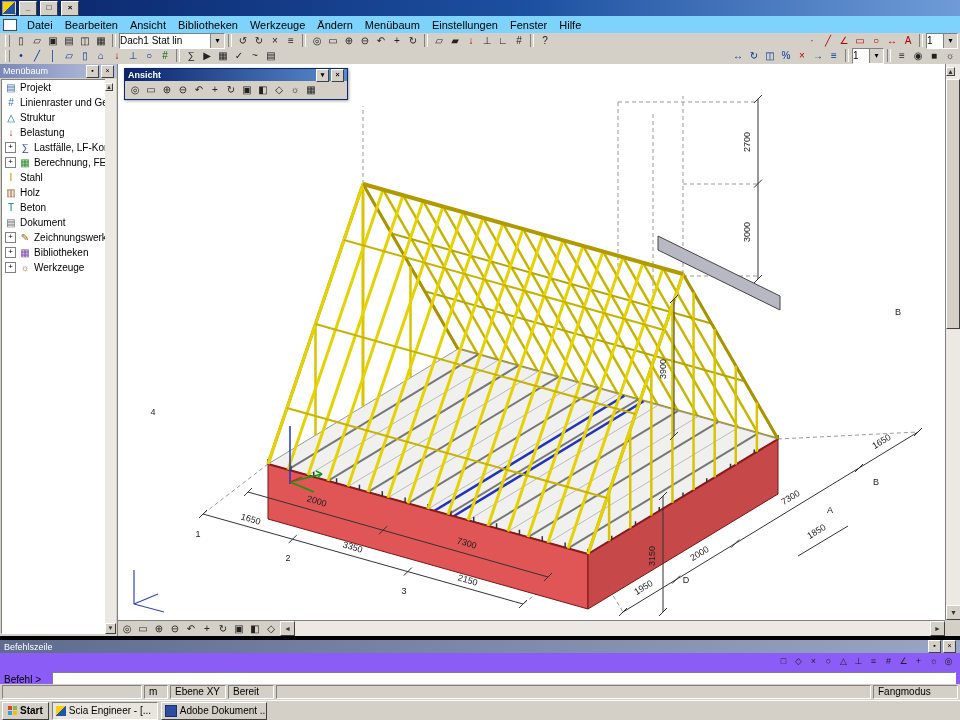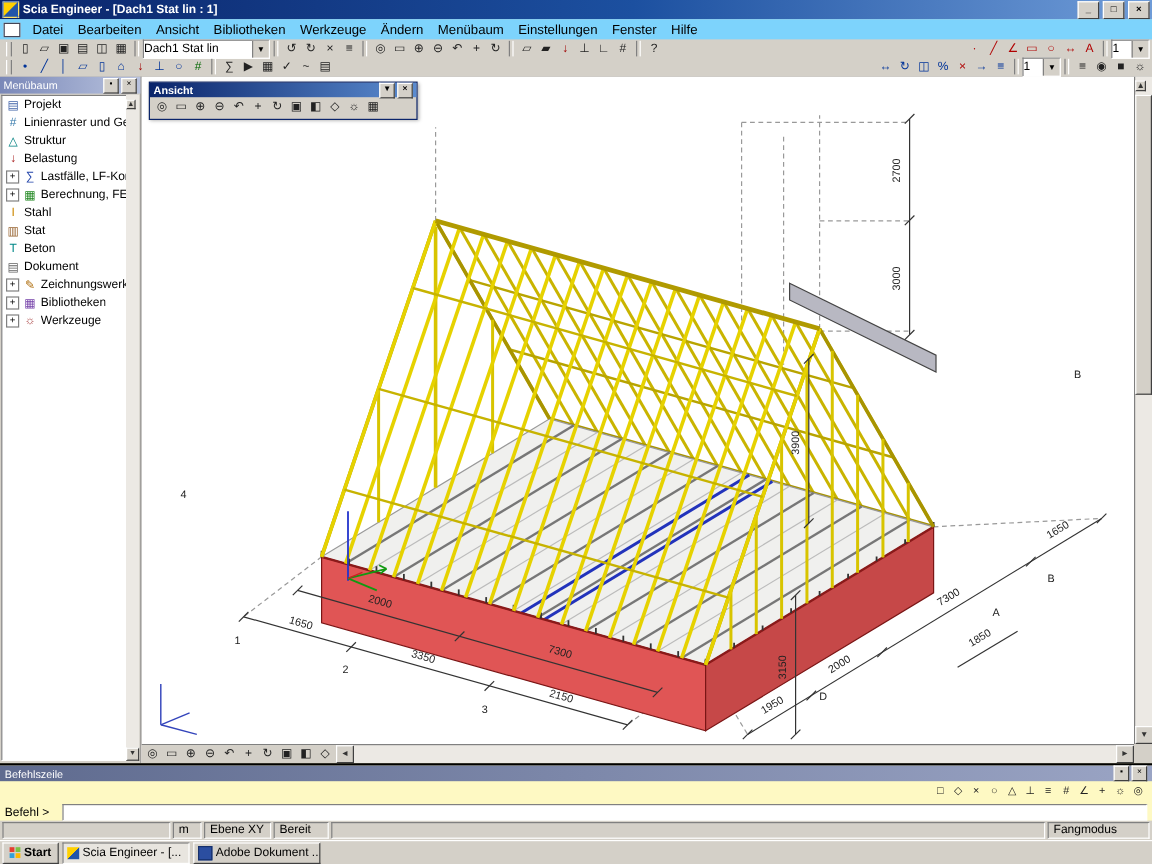--- a/index.html
+++ b/index.html
@@ -65,21 +65,21 @@
   .vscroll{position:absolute;top:0;right:0;width:15px;bottom:16px;background:#ece9e4;border-left:1px solid #808080;box-sizing:border-box}
   .vscroll .down{position:absolute;bottom:0;left:0}
   .vthumb{position:absolute;top:15px;left:0;width:14px;height:250px;background:#d4d0c8;border:1px solid;
     border-color:#fff #404040 #404040 #fff;box-sizing:border-box}
   .hbar{position:absolute;bottom:0;left:0;right:15px;height:16px;background:#ece9e4;border-top:1px solid #808080;
     display:flex;align-items:center;box-sizing:border-box}
   .hbar .navicons{display:flex;align-items:center;height:15px;background:#d4d0c8;padding:0 1px}
   .htrack{flex:1;height:15px}
   .corner{position:absolute;right:0;bottom:0;width:15px;height:16px;background:#d4d0c8}
   
-  .cmdpanel{position:absolute;top:636px;left:0;right:0;height:48px;background:#fef9c3;border-top:2px solid #000000;box-sizing:border-box}
+  .cmdpanel{position:absolute;top:636px;left:0;right:0;height:48px;background:#8b5cf6;border-top:4px solid #000000;box-sizing:border-box}
   .cmd-cap{height:13px;background:linear-gradient(90deg,#5f6b8f,#9aa4c4);color:#fff;font-size:9px;
     display:flex;align-items:center;padding:0 4px;gap:2px}
   .cmd-mid{height:18px;display:flex;align-items:center;justify-content:flex-end;padding:0 4px}
   .cmd-mid .tbi{width:15px;font-size:9px}
   .cmd-prompt{height:16px;display:flex;align-items:center;padding:0 4px;gap:11px;font-size:10px}
   .cmd-input{flex:1;height:12px;background:#fff;border:1px solid;border-color:#808080 #fff #fff #808080}
   
   .statusbar{position:absolute;top:684px;left:0;right:0;height:16px;background:#d4d0c8;display:flex;gap:2px;
     padding:1px 2px;box-sizing:border-box}
   .scell{border:1px solid;border-color:#808080 #fff #fff #808080;font-size:10px;line-height:12px;padding:0 4px;
@@ -97,21 +97,20 @@
   .taskbtn.idle{border-color:#fff #404040 #404040 #fff;background:#d4d0c8}
   .ticon2{flex:none;width:10px;height:10px}
   .scia-ic{background:linear-gradient(135deg,#ffd000 0 50%,#2255aa 50% 100%)}
   .ps-ic{background:#2b4ea0;border:1px solid #16306b}
 </style>
 </head>
 <body>
 
 <div class="titlebar">
   <span class="app-icon"></span>
-  <span class="t-title">Scia Engineer - [Dach1 Stat lin : 1]</span>
   <span class="winbtn">_</span>
   <span class="winbtn">□</span>
   <span class="winbtn">×</span>
 </div>
 
 <div class="menubar">
   <span class="menu-doc-icon"></span>
   <span class="menu-item">Datei</span>
   <span class="menu-item">Bearbeiten</span>
   <span class="menu-item">Ansicht</span>
@@ -266,21 +265,21 @@
         <span class="expander">+</span>
         <span class="ticon" style="color: rgb(34, 136, 34);">▦</span>
         <span class="tlabel">Berechnung, FE-Netz</span>
       </div>
       <div class="tree-row">
         <span class="ticon" style="color: rgb(204, 136, 0);">I</span>
         <span class="tlabel">Stahl</span>
       </div>
       <div class="tree-row">
         <span class="ticon" style="color: rgb(153, 102, 51);">▥</span>
-        <span class="tlabel">Stat</span>
+        <span class="tlabel">Holz</span>
       </div>
       <div class="tree-row">
         <span class="ticon" style="color: rgb(0, 136, 136);">T</span>
         <span class="tlabel">Beton</span>
       </div>
       <div class="tree-row">
         <span class="ticon" style="color: rgb(102, 102, 102);">▤</span>
         <span class="tlabel">Dokument</span>
       </div>
       <div class="tree-row">

